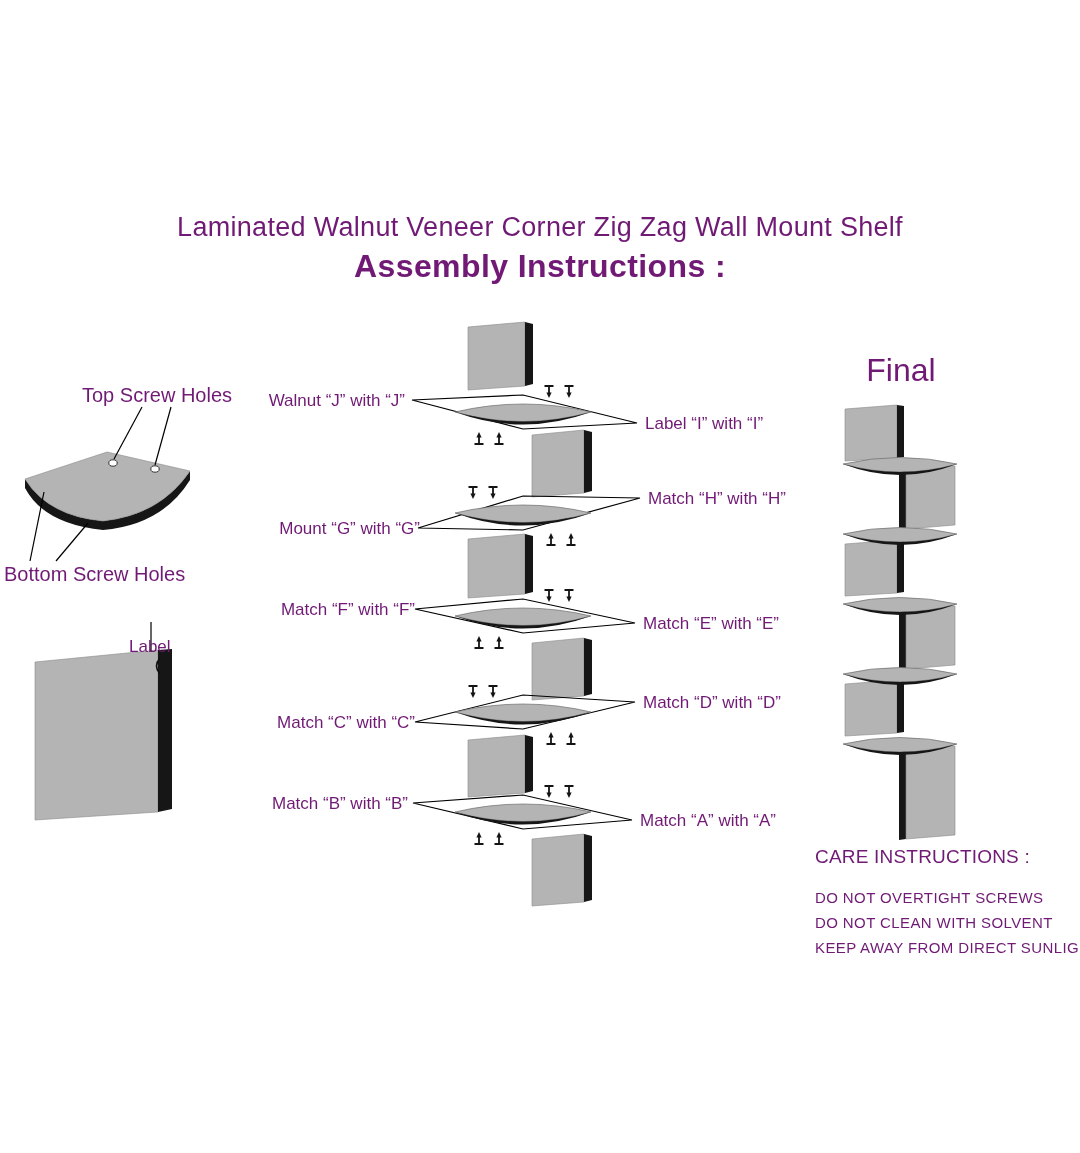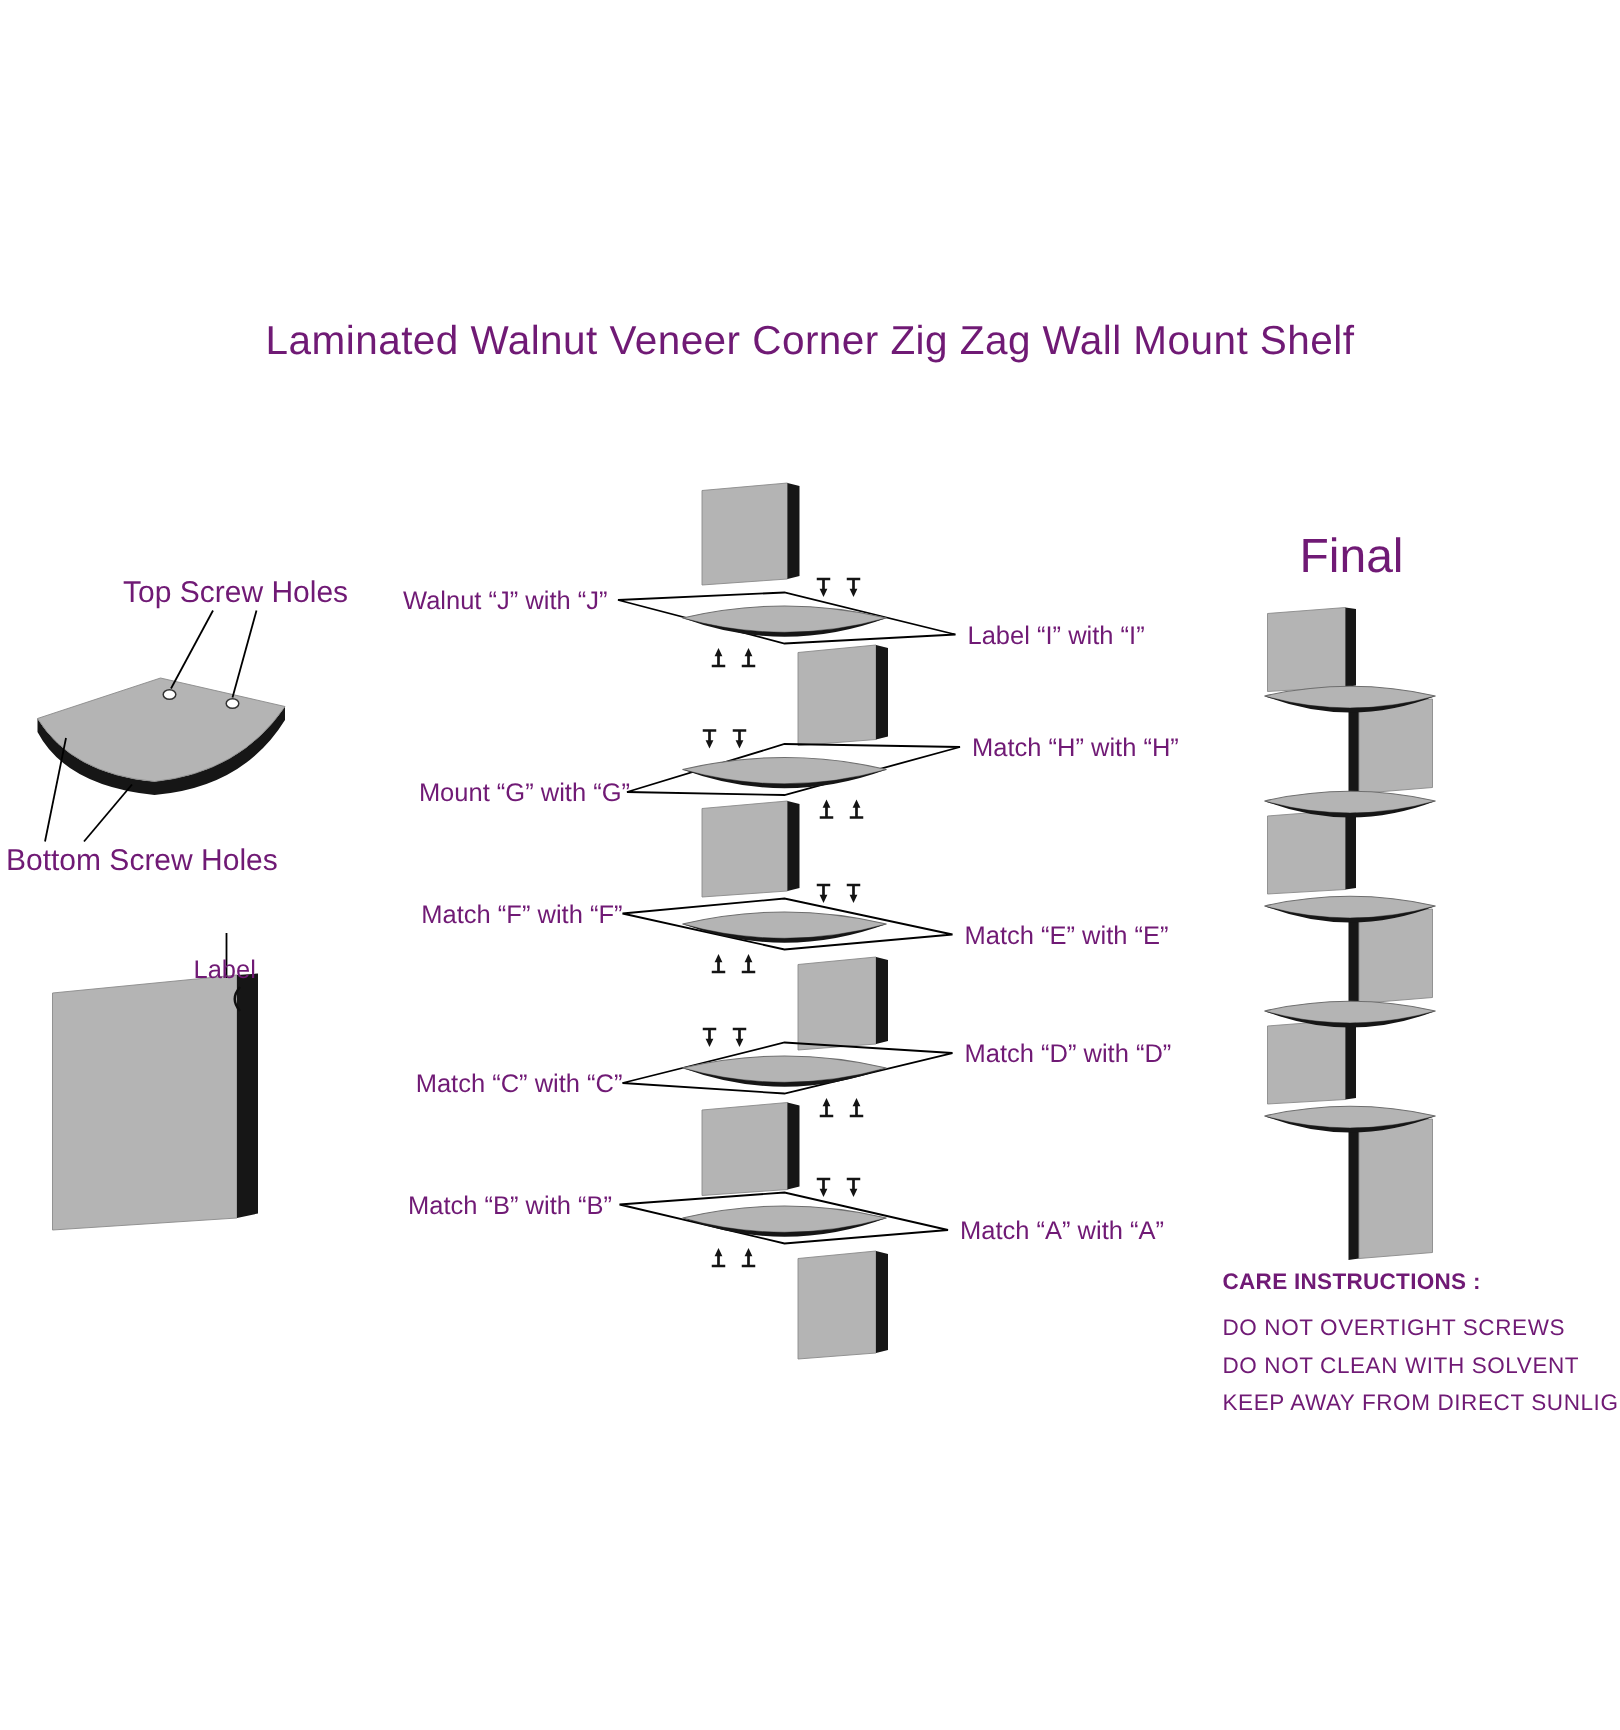--- a/index.html
+++ b/index.html
@@ -11,22 +11,22 @@
     color:#701a75; overflow:hidden;
   }
   .abs { position:absolute; }
   .title { top:212px; left:0; width:100%; text-align:center; font-size:27px; font-weight:500; letter-spacing:.3px; }
   .subtitle { top:248px; left:0; width:100%; text-align:center; font-size:32px; font-weight:700; letter-spacing:.4px; }
   .legend-lbl { font-size:20px; font-weight:500; white-space:nowrap; }
   .small-lbl { font-size:17px; font-weight:500; white-space:nowrap;margin-top:36px; }
   .match { font-size:17px; font-weight:500; white-space:nowrap; }
   .match.l { text-align:right; }
   .final-h { font-size:32px; font-weight:500; text-align:center; }
-  .care-h { font-size:15px; font-weight:700; letter-spacing:.2px; white-space:nowrap; }
-  .care-line { font-size:15px; font-weight:400; letter-spacing:.4px; white-space:nowrap; }
+  .care-h { font-size:19px; font-weight:400; letter-spacing:.2px; white-space:nowrap; }
+  .care-line { font-size:15px; font-weight:400; letter-spacing:.4px; white-space:nowrap;margin-top:12px; }
   svg.diagram { position:absolute; top:0; left:0; }
   .f-panel { fill:var(--panel,#b4b4b4); stroke:#8a8a8a; stroke-width:.6; }
   .f-edge  { fill:var(--edge,#161616); }
   .lens    { fill:var(--panel,#b4b4b4); stroke:#6f6f6f; stroke-width:.7; }
   .ln      { stroke:#000; stroke-width:1.2; fill:none; }
   .dia     { stroke:#000; stroke-width:1.2; fill:none; }
 </style>
 </head>
 <body>
 
@@ -193,20 +193,21 @@
         <path class="f-edge" d="M843,674 Q900,690 957,674 Q900,696 843,674 Z"></path>
       </g>
       <g>
         <path class="lens" d="M843,744 Q900,731 957,744 Q900,760 843,744 Z"></path>
         <path class="f-edge" d="M843,744 Q900,760 957,744 Q900,766 843,744 Z"></path>
       </g>
     </g>
   </svg>
 
   <div class="abs title">Laminated Walnut Veneer Corner Zig Zag Wall Mount Shelf</div>
+  <div class="abs subtitle">Assembly Instructions :</div>
 
   <div class="abs legend-lbl" style="top:384px;left:82px">Top Screw Holes</div>
   <div class="abs legend-lbl" style="top:563px;left:4px">Bottom Screw Holes</div>
   <div class="abs small-lbl" style="top:601px;left:129px">Label</div>
 
   <div class="abs match l" style="top:391px;left:248px;width:157px">Walnut “J” with “J”</div>
   <div class="abs match l" style="top:519px;left:258px;width:162px">Mount “G” with “G”</div>
   <div class="abs match l" style="top:600px;left:255px;width:160px">Match “F” with “F”</div>
   <div class="abs match l" style="top:713px;left:253px;width:162px">Match “C” with “C”</div>
   <div class="abs match l" style="top:794px;left:248px;width:160px">Match “B” with “B”</div>

